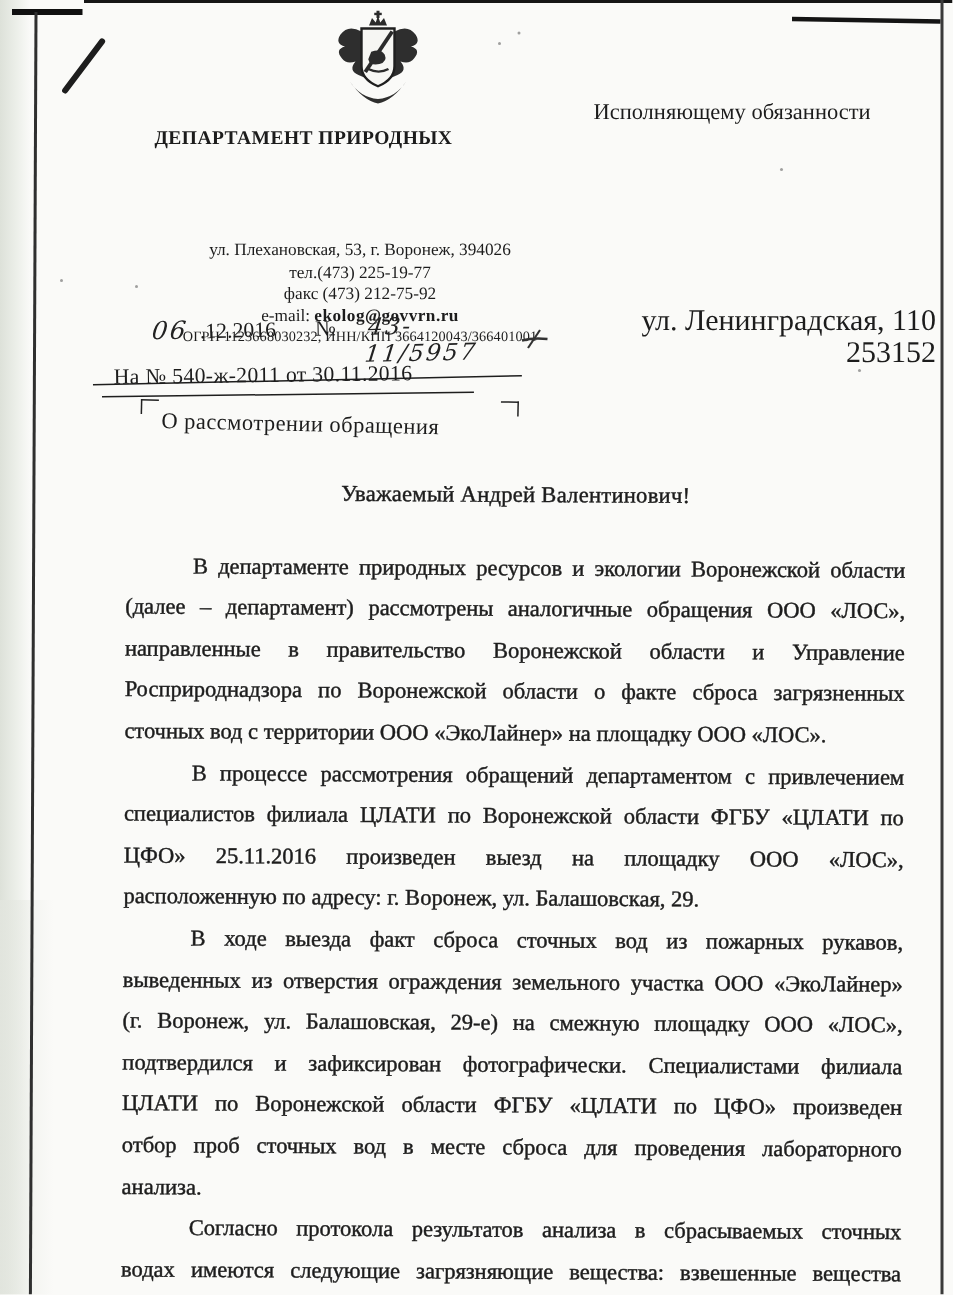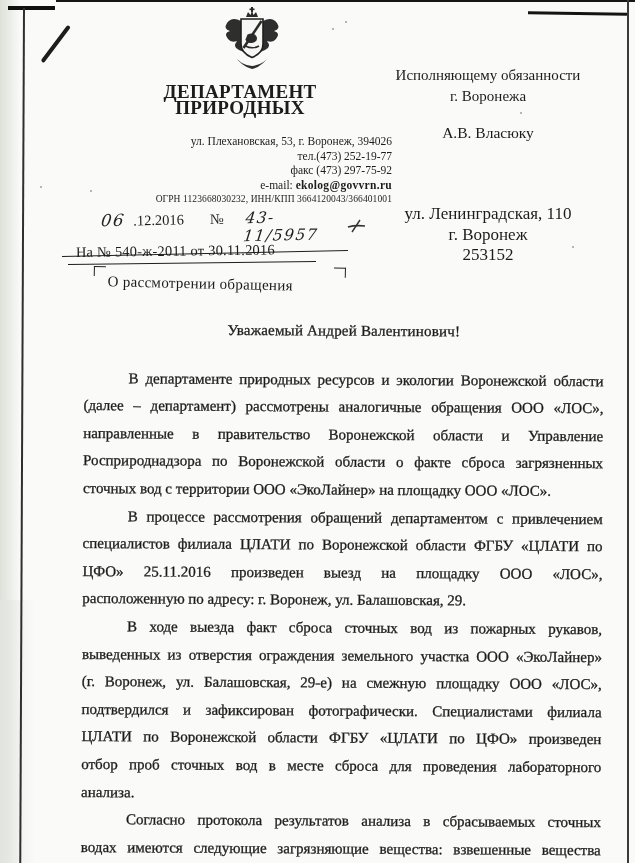--- a/index.html
+++ b/index.html
@@ -19,23 +19,23 @@
   .t-bar{left:8px;top:6px;width:47px;height:4px;background:#101010;}
   .v-line-left{left:23px;top:8px;width:2px;height:855px;background:#2f2f2f;
     transform:rotate(.25deg);transform-origin:top left;}
   .v-line-right{left:627px;top:0;width:2px;height:863px;background:#3a3a3a;}
   .top-right-line{left:528px;top:12px;width:99px;height:2.5px;background:#141414;transform:rotate(1deg);}
   .slash-mark{left:42px;top:60px;width:45px;height:3.5px;background:#1d1d1d;border-radius:2px;
     transform:rotate(-53deg);transform-origin:0 50%;}
   .speck{background:#555;border-radius:50%;opacity:.55;}
   
   .emblem{left:212px;top:7px;width:80px;height:72px;}
-  .org-block{left:103px;top:84px;width:274px;text-align:center;
-    font-weight:bold;font-size:19px;line-height:15.5px;letter-spacing:.3px;}
-  .contact-block{left:88px;top:134px;width:304px;text-align:right;font-size:11.5px;line-height:14.5px;}
+  .org-block{left:103px;top:84px;width:274px;text-align:left;
+    font-weight:bold;font-size:13px;line-height:15.5px;letter-spacing:.3px;}
+  .contact-block{left:88px;top:160px;width:304px;text-align:center;font-size:11.5px;line-height:14.5px;}
   .contact-block .email-link{font-weight:bold;letter-spacing:.3px;}
   .contact-block .ogrn{font-size:9.5px;letter-spacing:.1px;}
   .date-row{left:62px;top:212px;width:286px;display:flex;align-items:baseline;
     border-bottom:1.5px solid #1e1e1e;padding-bottom:7px;font-size:14.5px;
     transform:rotate(-1.2deg);transform-origin:left bottom;}
   .hand{font-family:"DejaVu Serif", serif;font-style:italic;font-size:16.5px;
     letter-spacing:1.5px;transform:skewX(-8deg);color:#222;}
   .d-day{margin-left:40px;}
   .d-month{margin-left:8px;}
   .d-no{margin-left:26px;}
@@ -45,21 +45,21 @@
     transform:rotate(-.7deg);transform-origin:left bottom;}
   .subject-wrap{left:94px;top:264px;width:252px;font-size:15px;
     transform:rotate(1.3deg);transform-origin:left top;}
   .corner{width:11px;height:9px;}
   .corner-left{left:0;top:2px;border-top:1.6px solid #222;border-left:1.6px solid #222;}
   .corner-right{right:0;top:-2px;border-top:1.6px solid #222;border-right:1.6px solid #222;}
   .subject-text{padding:9px 0 0 14px;letter-spacing:.3px;}
   
   .recipient-block{left:352px;top:65px;width:272px;text-align:center;font-size:15px;line-height:21px;}
   .recipient-name{margin-top:15px;font-size:15.5px;}
-  .recipient-addr{left:352px;top:204px;width:272px;text-align:center;font-size:17px;line-height:20.5px;}
+  .recipient-addr{left:352px;top:204px;width:272px;text-align:right;font-size:20px;line-height:20.5px;}
   .neq-mark{left:346px;top:218px;}
   
   .body-text{left:84px;top:316px;width:520px;font-size:15px;line-height:27.6px;
     transform:rotate(.35deg);transform-origin:left top;
     -webkit-text-stroke:.3px #222;}
   .salutation{text-align:center;margin-bottom:21px;letter-spacing:.2px;}
   .line{text-align:justify;white-space:nowrap;}
   .jl{text-align-last:justify;white-space:normal;}
   .fi{text-indent:45px;}
 </style>
@@ -95,22 +95,22 @@
     <path d="M21 47 q9 13 19 15 q10 -2 19 -15 q-7 11 -19 12 q-12 -1 -19 -12 z" fill="#2e2e2e"></path>
   </svg>
 </div>
 
 <div class="abs org-block">
   <div>ДЕПАРТАМЕНТ ПРИРОДНЫХ</div>
 </div>
 
 <div class="abs contact-block">
   <div>ул. Плехановская, 53, г. Воронеж, 394026</div>
-  <div>тел.(473) 252-19-77</div>
-  <div>факс (473) 297-75-92</div>
+  <div>тел.(473) 225-19-77</div>
+  <div>факс (473) 212-75-92</div>
   <div>
     <span>e-mail:</span>
     <span class="email-link">ekolog@govvrn.ru</span>
   </div>
   <div class="ogrn">ОГРН 1123668030232, ИНН/КПП 3664120043/366401001</div>
 </div>
 
 <div class="abs date-row">
   <span class="hand d-day">06</span>
   <span class="d-month">.12.2016</span>
@@ -121,34 +121,31 @@
 <div class="abs ref-row">На № 540-ж-2011 от 30.11.2016</div>
 
 <div class="abs subject-wrap">
   <div class="abs corner corner-left"></div>
   <div class="abs corner corner-right"></div>
   <div class="subject-text">О рассмотрении обращения</div>
 </div>
 
 <div class="abs recipient-block">
   <div>Исполняющему обязанности</div>
-  <div>г. Воронежа</div>
-  <div class="recipient-name">А.В. Власюку</div>
 </div>
 
 <div class="abs neq-mark">
   <svg width="22" height="16" viewBox="0 0 22 16">
     <path d="M2 9 Q9 7 19 8" stroke="#333" stroke-width="1.6" fill="none"></path>
     <path d="M14 2 L6 14" stroke="#333" stroke-width="1.4" fill="none"></path>
   </svg>
 </div>
 
 <div class="abs recipient-addr">
   <div>ул. Ленинградская, 110</div>
-  <div>г. Воронеж</div>
   <div>253152</div>
 </div>
 
 <div class="abs body-text">
   <div class="salutation">Уважаемый Андрей Валентинович!</div>
 
   <div>
     <div class="line jl fi">В департаменте природных ресурсов и экологии Воронежской области</div>
     <div class="line jl">(далее – департамент) рассмотрены аналогичные обращения ООО «ЛОС»,</div>
     <div class="line jl">направленные в правительство Воронежской области и Управление</div>

